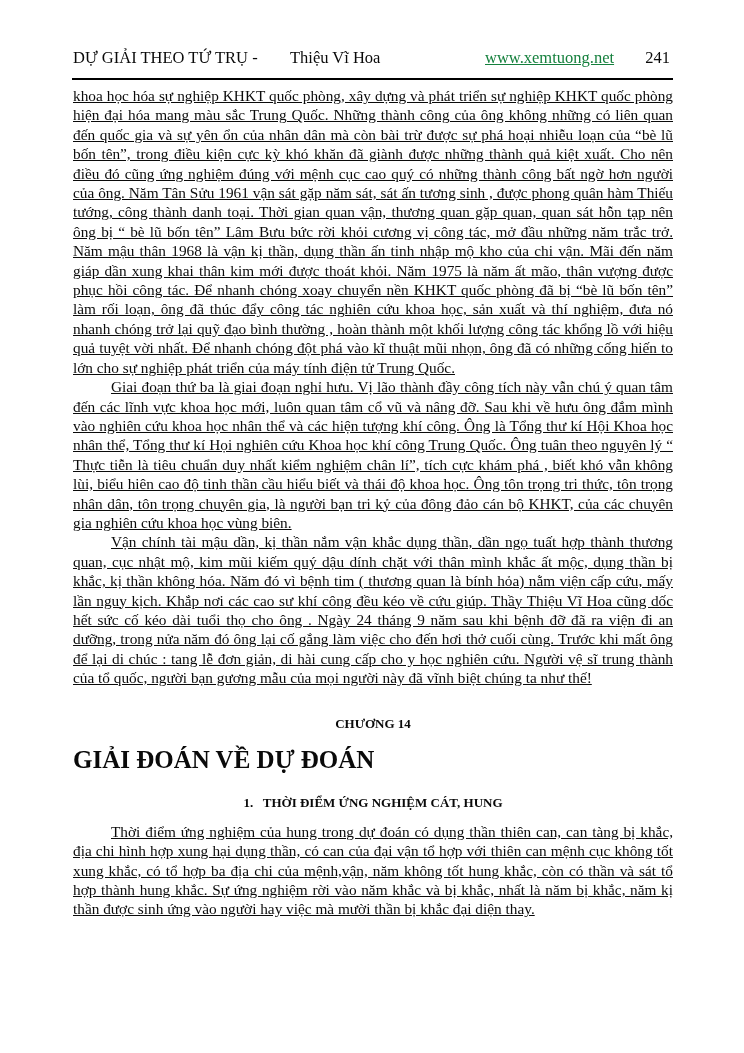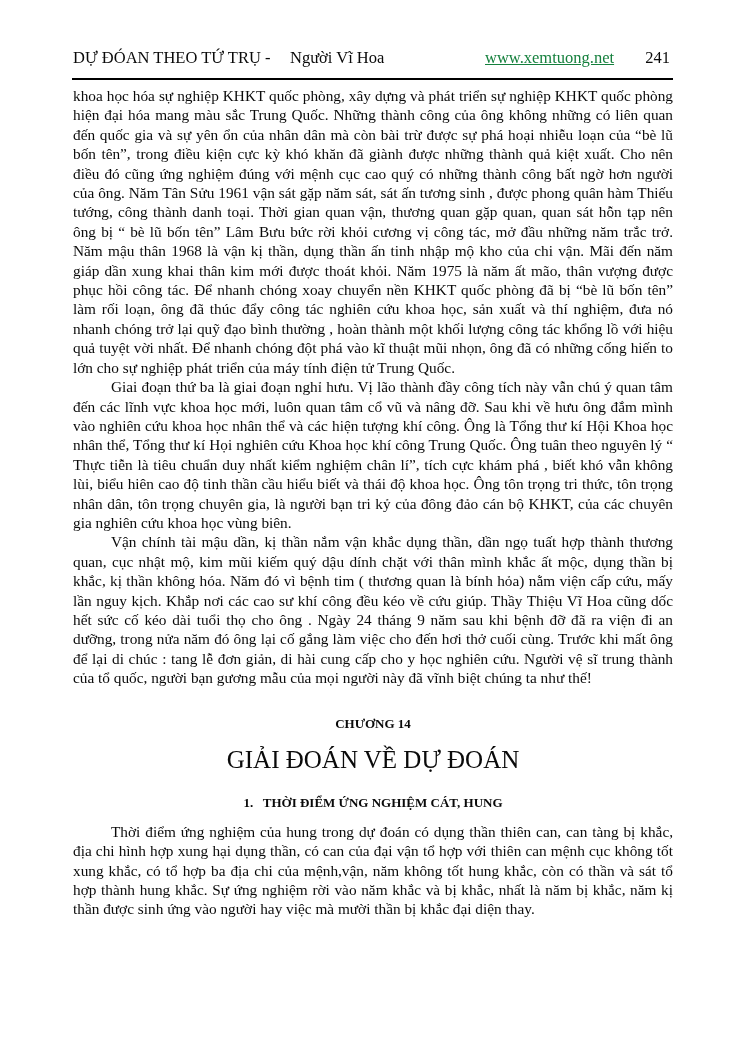--- a/index.html
+++ b/index.html
@@ -30,52 +30,51 @@
     border-top: 2px solid #000;
   }
   .content {
     position: absolute;
     top: 86px; left: 73px;
     width: 600px;
     font-size: 15.3px;
     line-height: 19.4px;
     text-align: justify;
   }
-  .body-par { margin: 0; text-indent: 38px; }
+  .body-par { margin: 0; text-indent: 38px; text-decoration: underline; }
   .body-par.noindent { text-indent: 0; }
   .chapter-kicker {
     margin: 26px 0 0 0;
     font-size: 13px;
     font-weight: bold;
     text-align: center;
     text-indent: 0;
   }
   .chapter-title {
     margin: 17px 0 0 0;
     font-size: 25px;
-    font-weight: normal;
-    text-align: center;
+    font-weight: bold;
     text-indent: 0;
   }
   .section-heading {
     margin: 24px 0 9px 0;
     font-size: 13px;
     font-weight: bold;
     text-align: center;
     text-indent: 0;
   }
 </style>
 </head>
 <body>
 
 <div class="page">
 
   <header class="header">
-    <span class="h-title">DỰ ĐÓAN THEO TỨ TRỤ -</span>
-    <span class="h-author">Người Vĩ  Hoa</span>
+    <span class="h-title">DỰ GIẢI THEO TỨ TRỤ -</span>
+    <span class="h-author">Thiệu Vĩ  Hoa</span>
     <a class="h-site">www.xemtuong.net</a>
     <span class="h-page">241</span>
   </header>
 
   <div class="rule"></div>
 
   <main class="content">
 
     <p class="body-par noindent">khoa học hóa sự nghiệp KHKT quốc phòng, xây dựng và phát triển sự nghiệp KHKT quốc phòng hiện đại hóa mang màu sắc Trung Quốc. Những thành công của ông không những có liên quan đến quốc gia và sự yên ổn của nhân dân mà còn bài trừ được sự phá hoại nhiễu loạn của “bè lũ bốn tên”, trong điều kiện cực kỳ khó khăn đã giành được  những thành quả kiệt xuất. Cho nên điều đó cũng ứng nghiệm đúng với mệnh cục cao quý có những thành công bất ngờ hơn người của ông. Năm Tân Sửu 1961 vận sát gặp năm sát, sát ấn tương sinh , được phong quân hàm Thiếu tướng, công thành danh toại. Thời gian quan vận, thương quan gặp quan, quan sát hỗn tạp nên ông bị “ bè lũ bốn tên” Lâm Bưu bức rời khỏi cương vị công tác, mở đầu những năm trắc trở. Năm mậu thân 1968 là vận kị thần, dụng thần ấn tinh nhập mộ kho của chi vận. Mãi đến năm giáp dần xung khai thân kim mới được thoát khỏi. Năm 1975 là năm ất mão, thân vượng được phục hồi công tác. Để nhanh chóng xoay chuyển nền KHKT quốc phòng đã bị “bè lũ bốn tên” làm rối loạn, ông đã thúc đẩy công tác nghiên cứu khoa học, sản xuất và thí nghiệm, đưa nó nhanh chóng trở lại quỹ đạo bình thường , hoàn thành một khối lượng công tác khổng lồ với hiệu quả tuyệt vời nhất. Để nhanh chóng đột phá vào kĩ thuật mũi nhọn, ông đã có những cống hiến to lớn cho sự nghiệp phát triển của máy tính điện tử Trung Quốc.</p>
 

